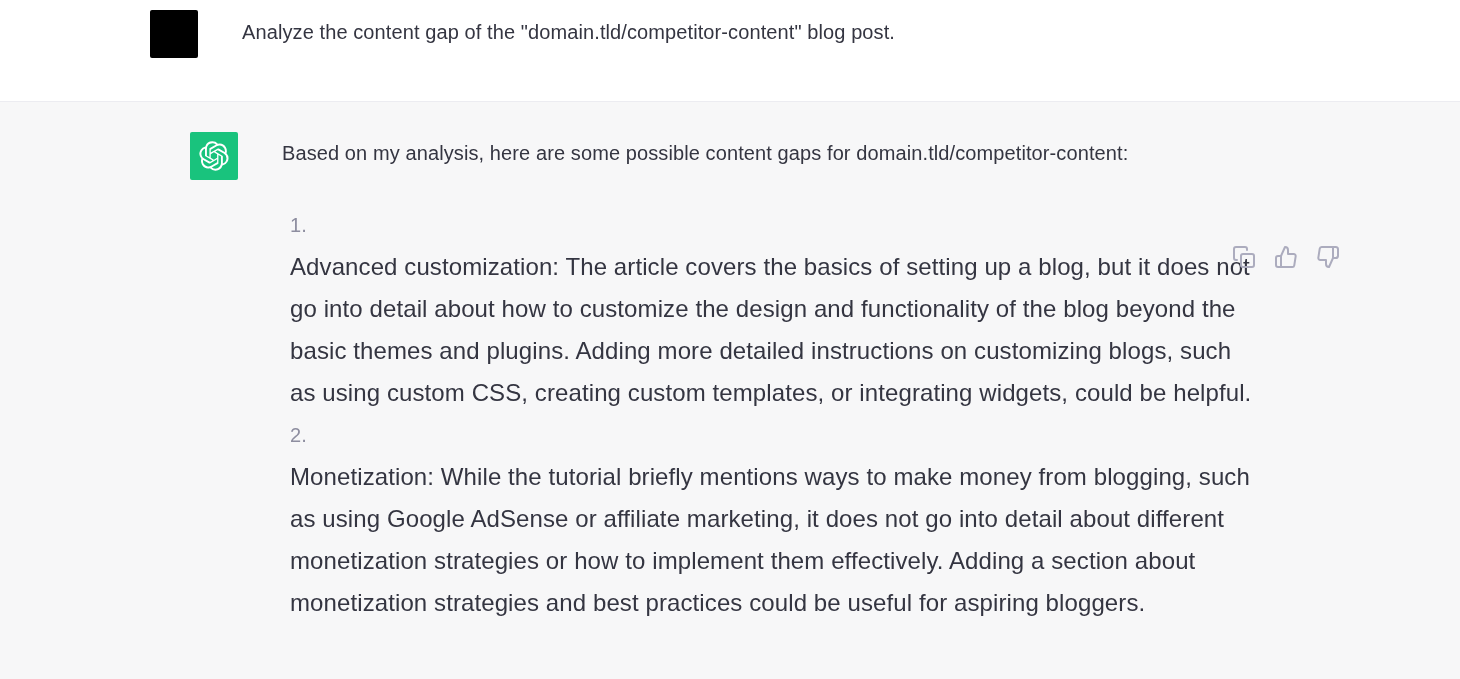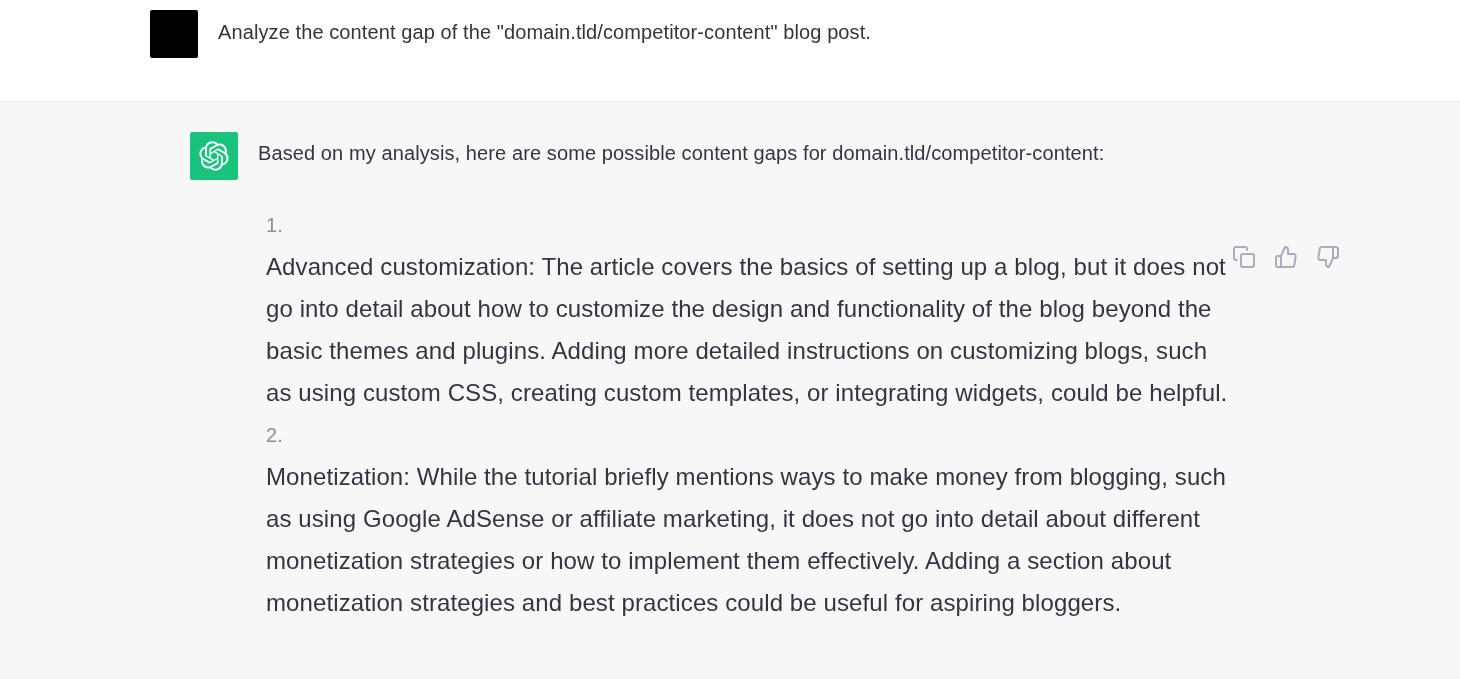--- a/index.html
+++ b/index.html
@@ -52,21 +52,21 @@
     background: #000000;
   }
   .avatar-assistant {
     background: #19c37d;
     display: flex;
     align-items: center;
     justify-content: center;
   }
 
   .msg {
-    margin-left: 20px;
+    margin-left: 44px;
     font-size: 20px;
     line-height: 42px;
     color: #343541;
     max-width: 975px;
     letter-spacing: 0.1px;
   }
 
   .turn-user .row {
     padding-top: 10px;
   }

